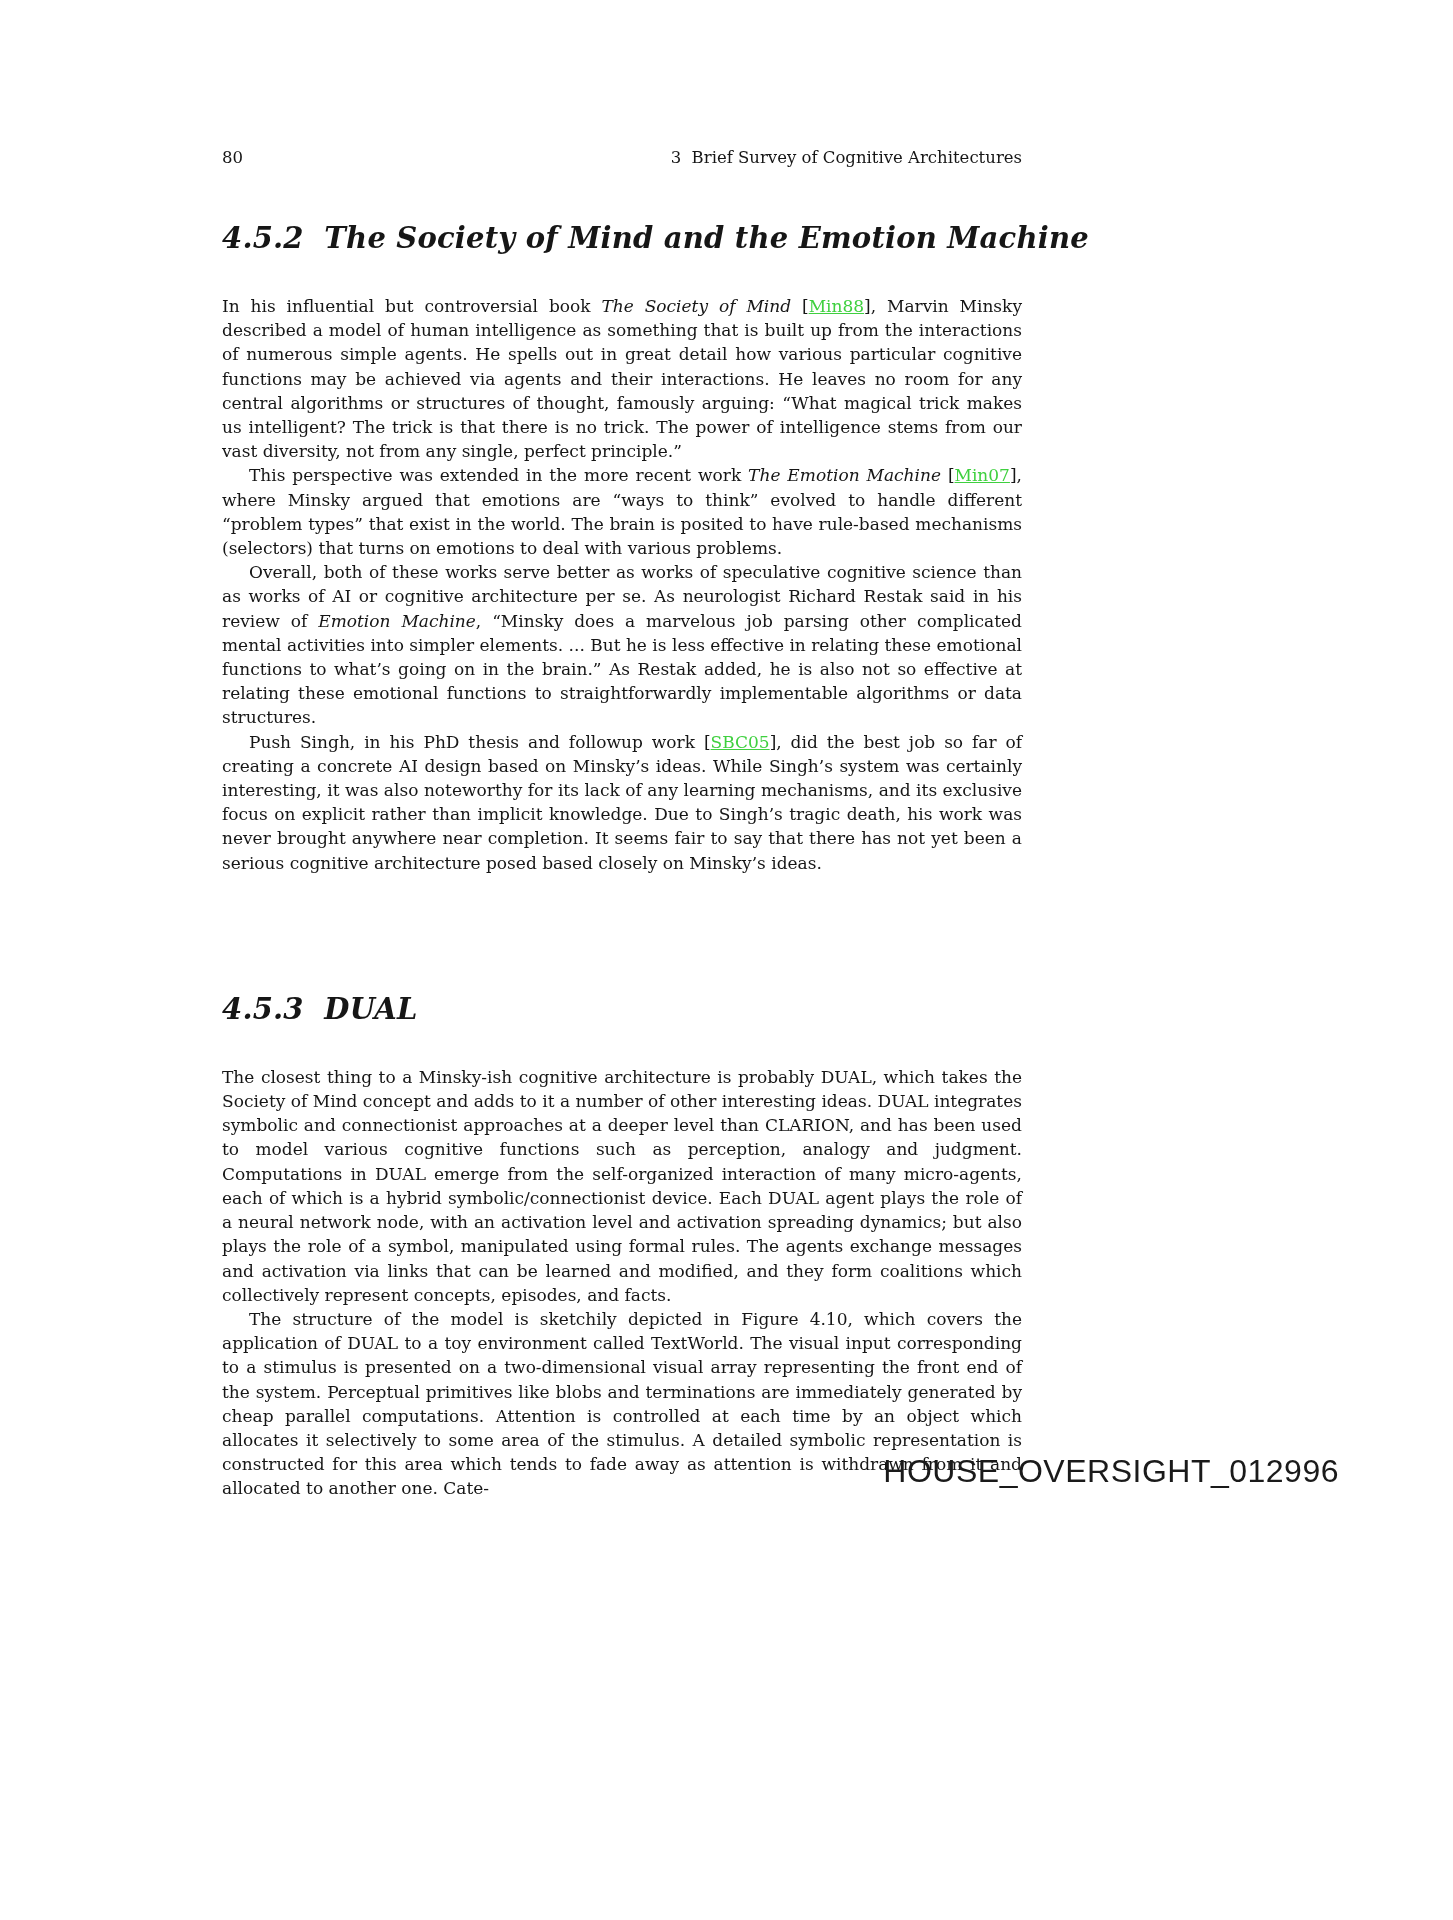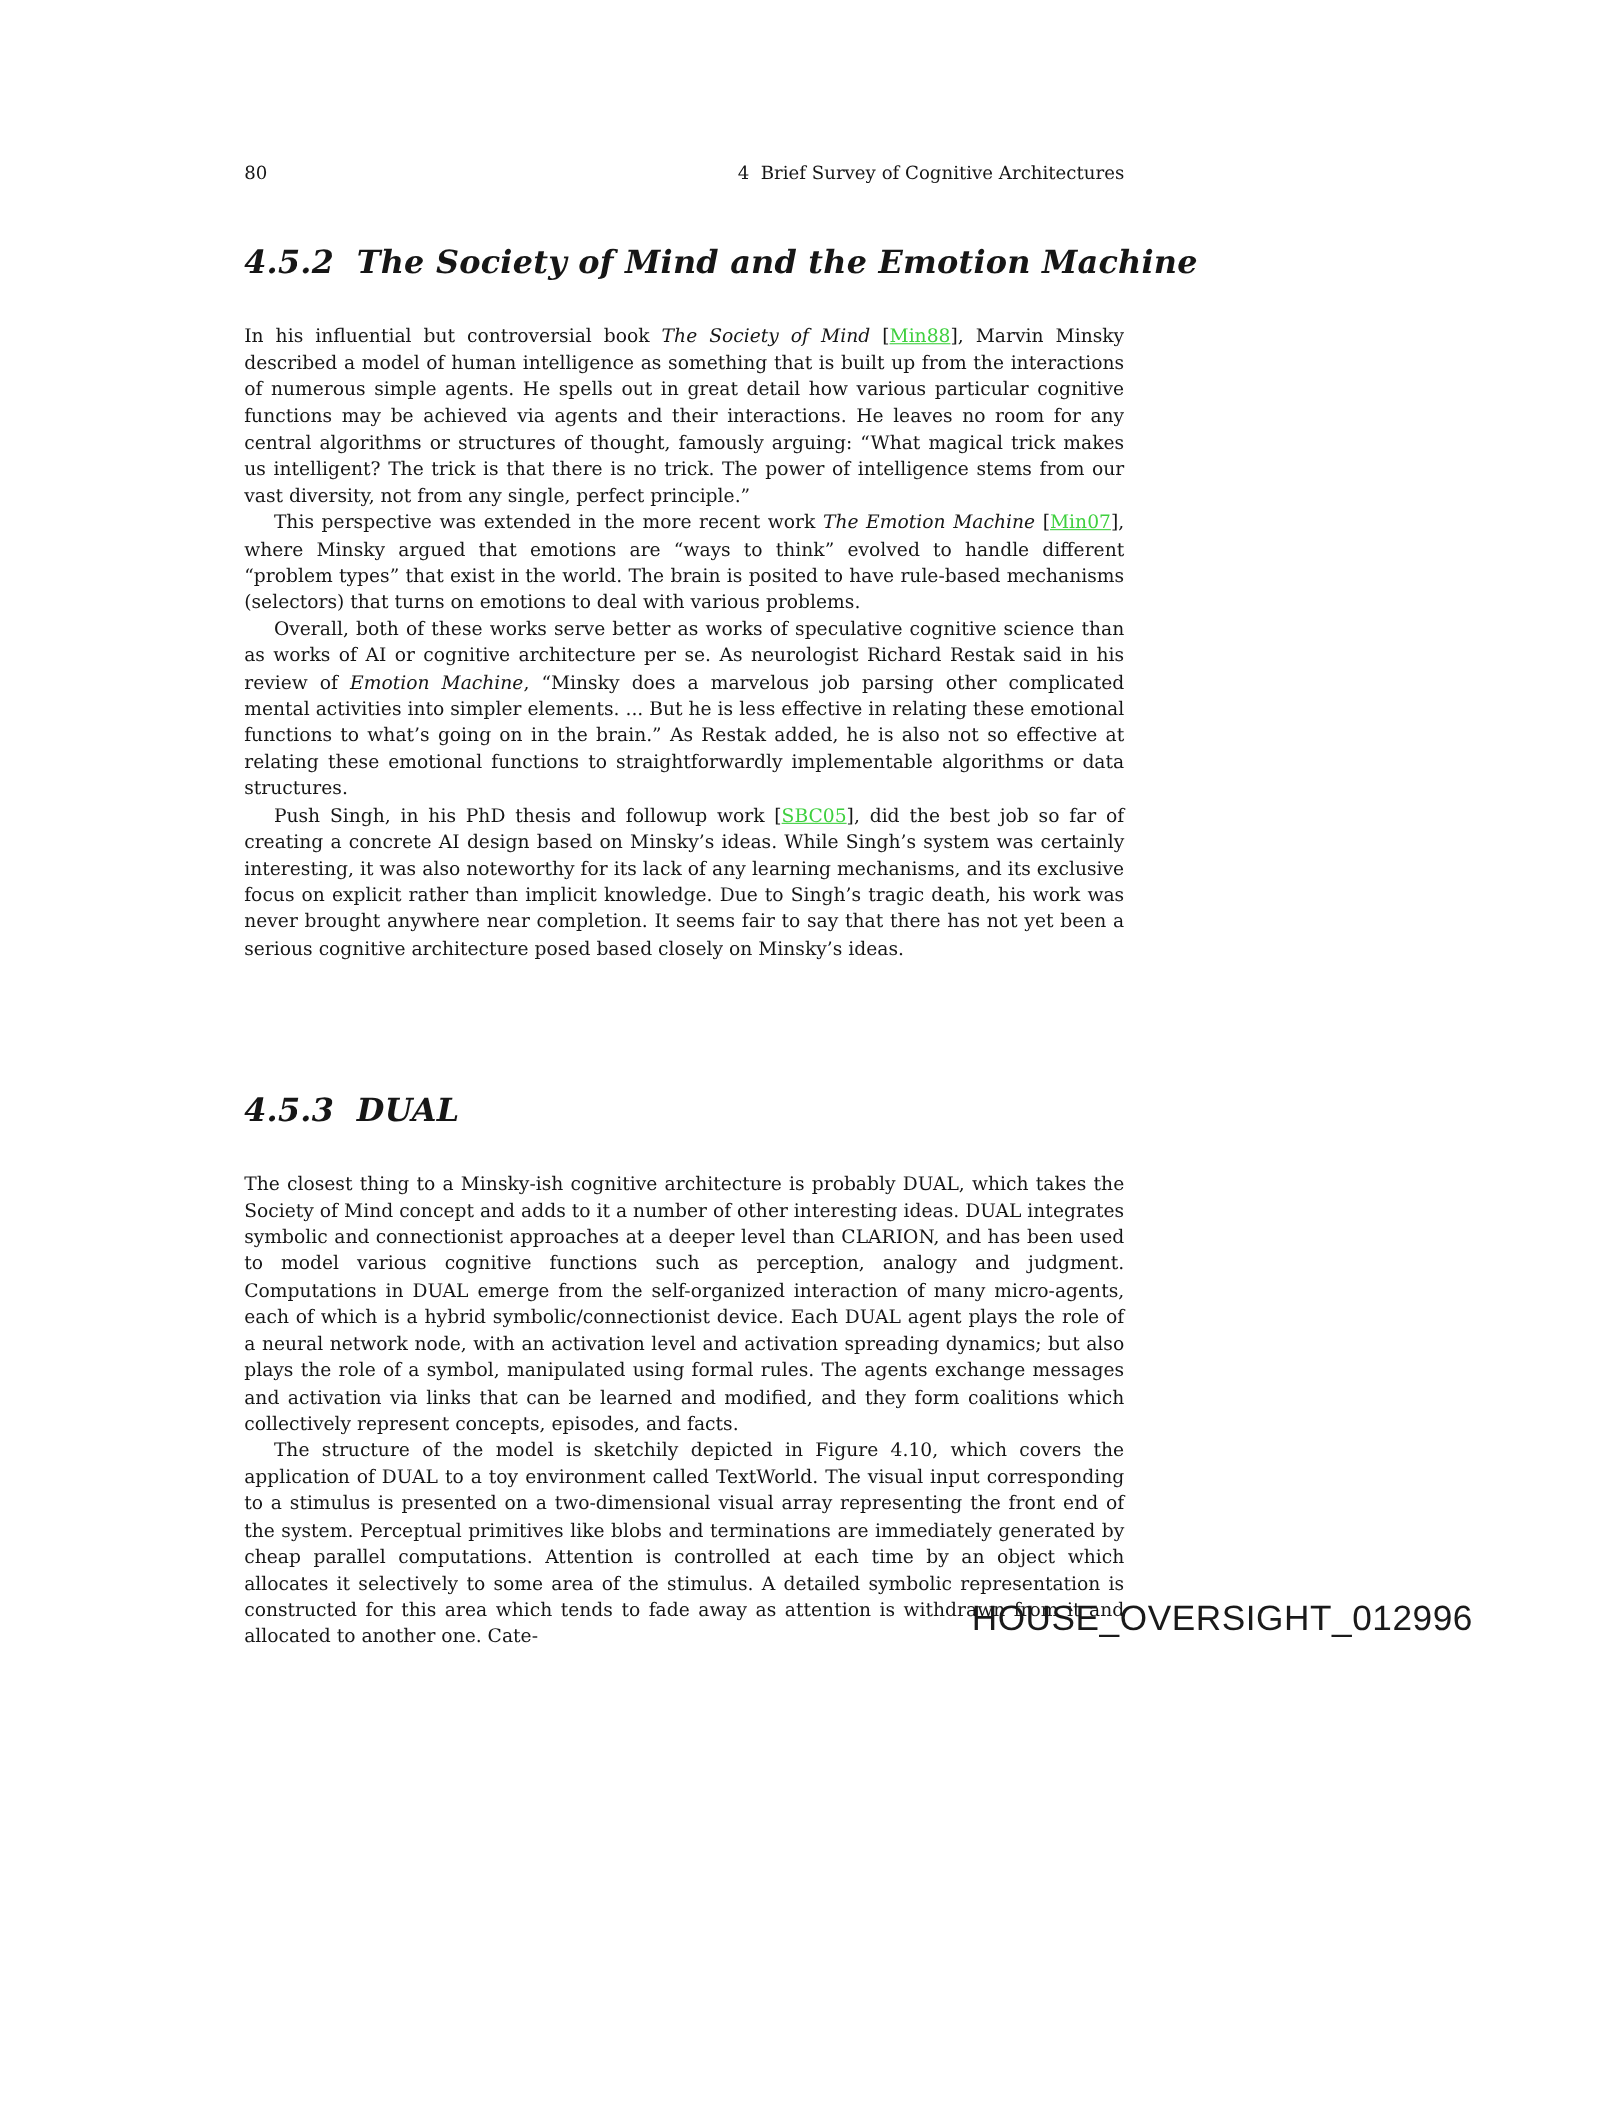--- a/index.html
+++ b/index.html
@@ -68,21 +68,21 @@
   }
 </style>
 </head>
 <body>
 
 <div class="page">
   <div class="text-column">
 
     <div class="page-header">
       <span>80</span>
-      <span>4  Brief Survey of Cognitive Architectures</span>
+      <span>3  Brief Survey of Cognitive Architectures</span>
     </div>
 
     <div class="section section-society">
       <h2 class="section-heading">4.5.2  The Society of Mind and the Emotion Machine</h2>
       <p class="body-par"><span>In his influential but controversial book </span><span class="it">The Society of Mind</span><span> [</span><span class="cite">Min88</span><span>], Marvin Minsky described a model of human intelligence as something that is built up from the interactions of numerous simple agents. He spells out in great detail how various particular cognitive functions may be achieved via agents and their interactions. He leaves no room for any central algorithms or structures of thought, famously arguing: “What magical trick makes us intelligent? The trick is that there is no trick. The power of intelligence stems from our vast diversity, not from any single, perfect principle.”</span></p>
       <p class="body-par indented"><span>This perspective was extended in the more recent work </span><span class="it">The Emotion Machine</span><span> [</span><span class="cite">Min07</span><span>], where Minsky argued that emotions are “ways to think” evolved to handle different “problem types” that exist in the world. The brain is posited to have rule-based mechanisms (selectors) that turns on emotions to deal with various problems.</span></p>
       <p class="body-par indented"><span>Overall, both of these works serve better as works of speculative cognitive science than as works of AI or cognitive architecture per se. As neurologist Richard Restak said in his review of </span><span class="it">Emotion Machine</span><span>, “Minsky does a marvelous job parsing other complicated mental activities into simpler elements. ... But he is less effective in relating these emotional functions to what’s going on in the brain.” As Restak added, he is also not so effective at relating these emotional functions to straightforwardly implementable algorithms or data structures.</span></p>
       <p class="body-par indented"><span>Push Singh, in his PhD thesis and followup work [</span><span class="cite">SBC05</span><span>], did the best job so far of creating a concrete AI design based on Minsky’s ideas. While Singh’s system was certainly interesting, it was also noteworthy for its lack of any learning mechanisms, and its exclusive focus on explicit rather than implicit knowledge. Due to Singh’s tragic death, his work was never brought anywhere near completion. It seems fair to say that there has not yet been a serious cognitive architecture posed based closely on Minsky’s ideas.</span></p>
     </div>
 

